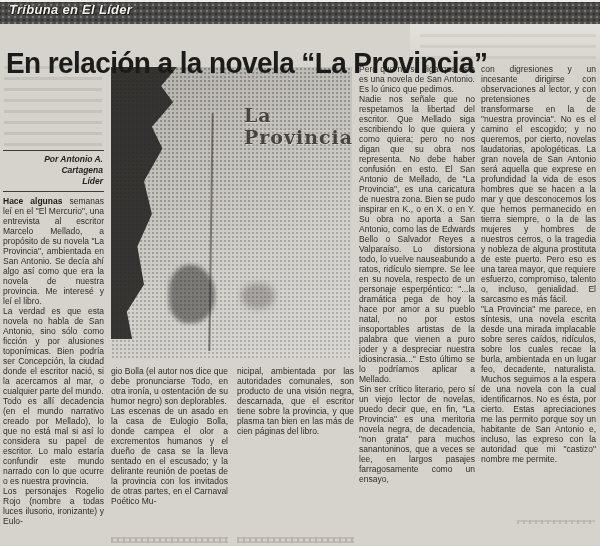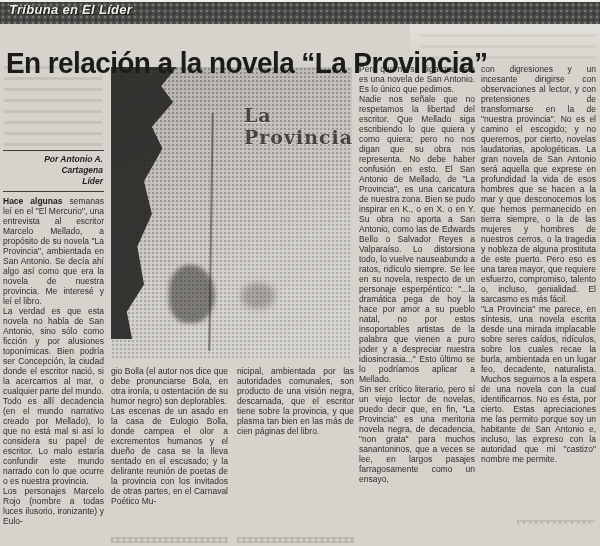--- a/index.html
+++ b/index.html
@@ -98,26 +98,26 @@
     <div class="blob"></div>
     <div class="blob2"></div>
     <div class="title">La Provincia</div>
   </div>
 
   <div class="col col1">
     <p class="para"><strong>Hace algunas</strong> <span>semanas leí en el "El Mercurio", una entrevista al escritor Marcelo Mellado, a propósito de su novela "La Provincia", ambientada en San Antonio. Se decía ahí algo así como que era la novela de nuestra provincia. Me interesé y leí el libro.</span></p>
     <div>
         <p class="para">La verdad es que esta novela no habla de San Antonio, sino sólo como ficción y por alusiones toponímicas. Bien podría ser Concepción, la ciudad donde el escritor nació, si la acercamos al mar, o cualquier parte del mundo.</p>
         <p class="para">Todo es allí decadencia (en el mundo narrativo creado por Mellado), lo que no está mal si así lo considera su papel de escritor. Lo malo estaría confundir este mundo narrado con lo que ocurre o es nuestra provincia.</p>
-        <p class="para">Los personajes Marcelo Rojo (nombre a todas luces ilusorio, ironizante) y Eulo-</p>
+        <p class="para">Los personajes Rogelio Rojo (nombre a todas luces ilusorio, ironizante) y Eulo-</p>
       </div>
   </div>
   <div class="col col2">
     <div>
-        <p class="para">gio Bolla (el autor nos dice que debe pronunciarse Bola, en otra ironía, u ostentación de su humor negro) son deplorables.</p>
+        <p class="para">gio Bolla (el autor nos dice que debe pronunciarse Todo, en otra ironía, u ostentación de su humor negro) son deplorables.</p>
         <p class="para">Las escenas de un asado en la casa de Eulogio Bolla, donde campea el olor a excrementos humanos y el dueño de casa se la lleva sentado en el escusado; y la delirante reunión de poetas de la provincia con los invitados de otras partes, en el Carnaval Poético Mu-</p>
       </div>
   </div>
   <div class="col col3">
     <div>
         <p class="para">nicipal, ambientada por las autoridades comunales, son producto de una visión negra, descarnada, que el escritor tiene sobre la provincia, y que plasma tan bien en las más de cien páginas del libro.</p>
       </div>
   </div>
   <div class="col col4">
     <div>

